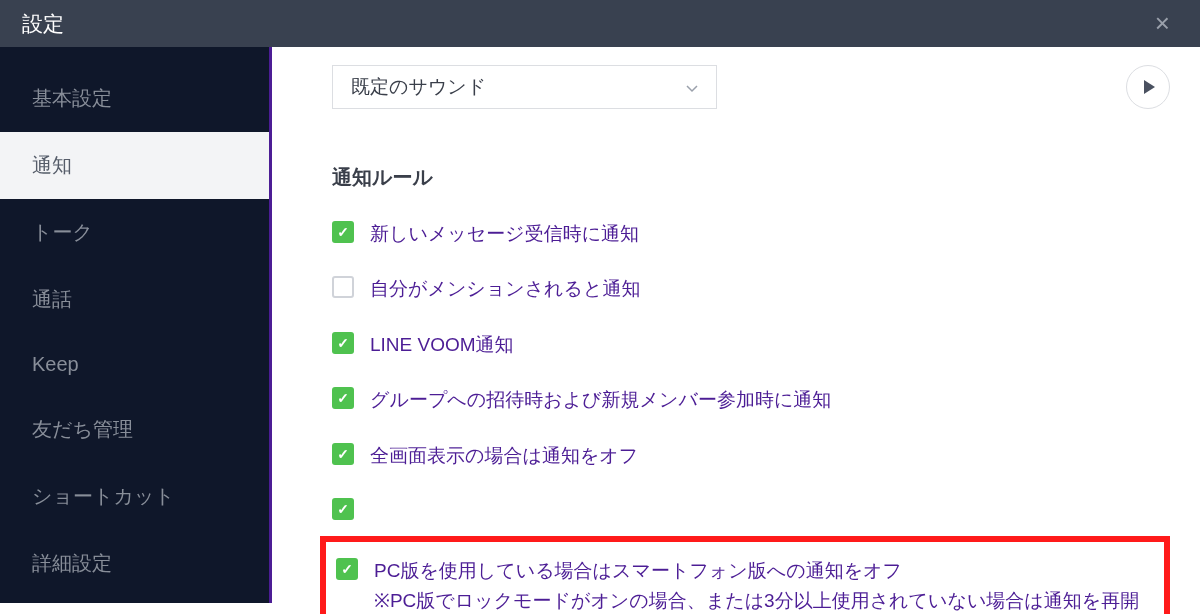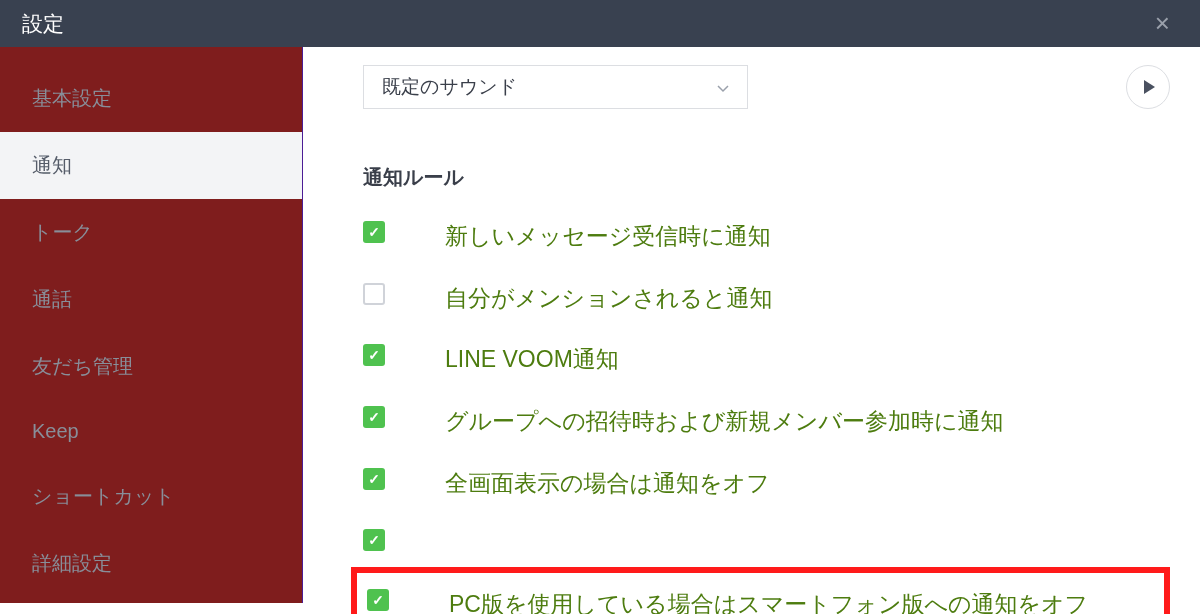--- a/index.html
+++ b/index.html
@@ -30,23 +30,23 @@
       color: #9aa0ab;
       font-size: 26px;
       cursor: pointer;
       padding: 4px 8px;
     }
     .body {
       display: flex;
       height: calc(100% - 58px);
     }
     .sidebar {
-      width: 303px;
-      background: #7f1d1d;
-      border-right: 1px solid #4c1d95;
+      width: 272px;
+      background: #0f172a;
+      border-right: 3px solid #4c1d95;
       padding-top: 18px;
     }
     .sidebar-item {
       padding: 20px 32px;
       font-size: 20px;
       color: #888e99;
       cursor: pointer;
     }
     .sidebar-item.active {
       background: #f3f4f6;
@@ -129,24 +129,23 @@
     .checkbox.unchecked {
       background: #fff;
       border: 2px solid #d0d3d9;
     }
     .check-mark {
       color: #fff;
       font-weight: bold;
       font-size: 14px;
     }
     .cb-text {
-      font-size: 23px;
-      color: #4d7c0f;
+      font-size: 19px;
+      color: #4c1d95;
       line-height: 1.55;
-      margin-left: 44px;
     }
     .highlight-box {
       border: 6px solid #ff1a1a;
       padding: 14px 14px 14px 10px;
       margin-top: -10px;
       margin-left: -12px;
     }
     .highlight-box .cb-row {
       margin-bottom: 0;
     }
@@ -158,22 +157,22 @@
   <span>設定</span>
   <span class="close-icon">×</span>
 </div>
 
 <div class="body">
   <div class="sidebar">
     <div class="sidebar-item"><span>基本設定</span></div>
     <div class="sidebar-item active"><span>通知</span></div>
     <div class="sidebar-item"><span>トーク</span></div>
     <div class="sidebar-item"><span>通話</span></div>
+    <div class="sidebar-item"><span>Keep</span></div>
     <div class="sidebar-item"><span>友だち管理</span></div>
-    <div class="sidebar-item"><span>Keep</span></div>
     <div class="sidebar-item"><span>ショートカット</span></div>
     <div class="sidebar-item"><span>詳細設定</span></div>
   </div>
 
   <div class="content">
     <div class="sound-row">
       <div class="sound-select">
         <span>既定のサウンド</span>
         <span class="chevron-down">
           <svg width="12" height="8" viewBox="0 0 12 8">

